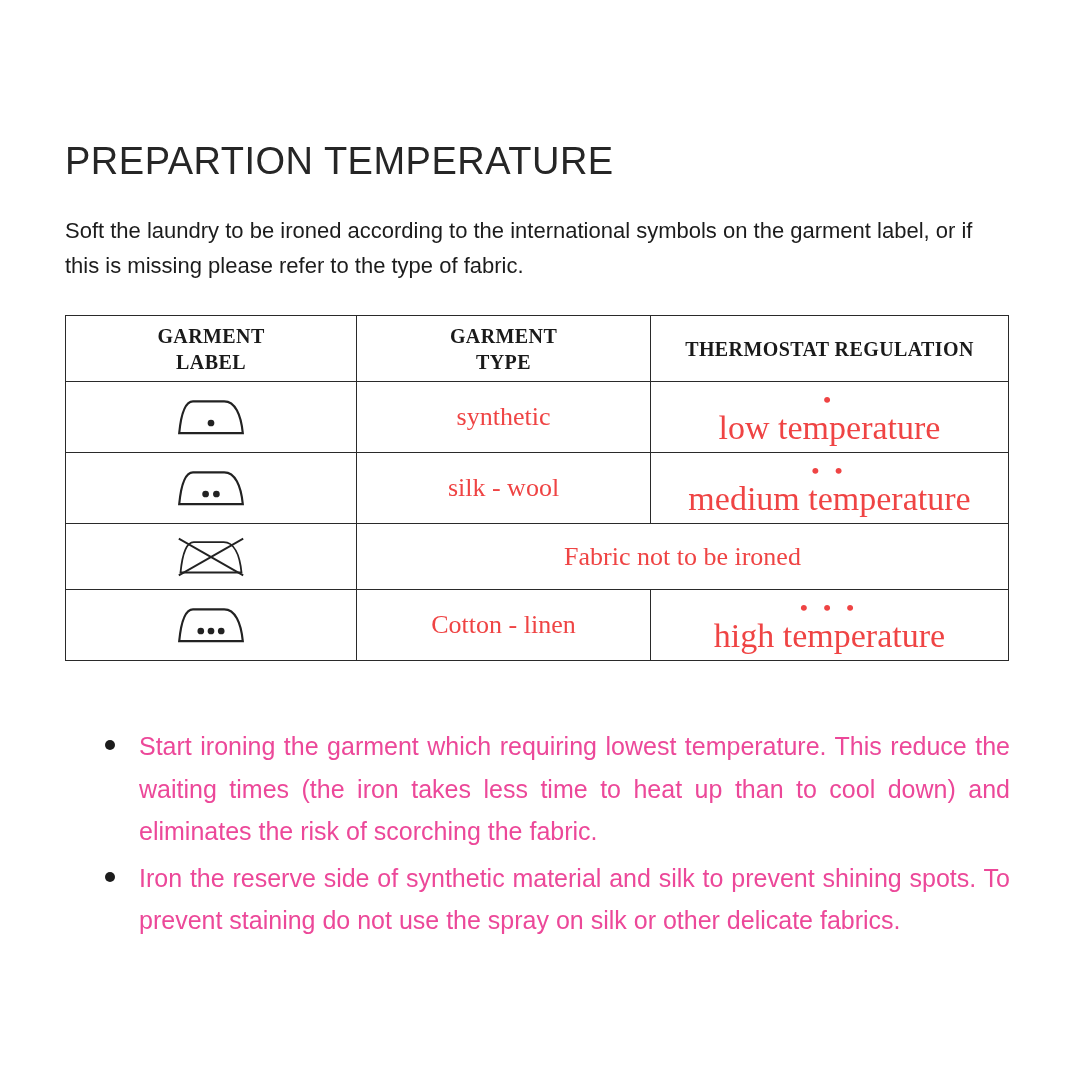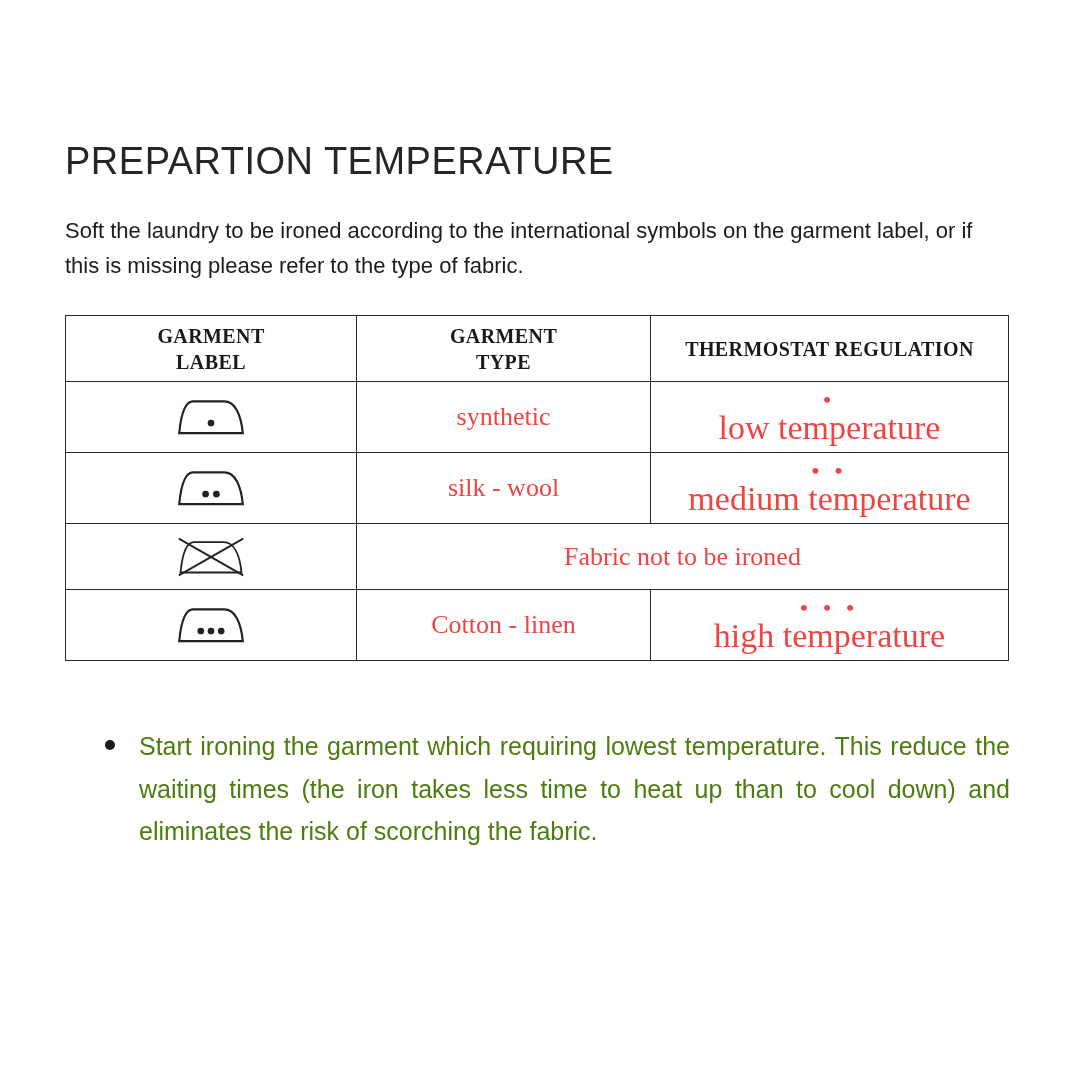--- a/index.html
+++ b/index.html
@@ -74,21 +74,21 @@
     padding: 0;
     list-style: none;
     max-width: 908px;
   }
   .note {
     display: flex;
     align-items: flex-start;
     font-size: 25px;
     line-height: 1.7;
     margin-bottom: 4px;
-    color: #4d7c0f;
+    color: #ec4899;
   }
   .note .bullet-marker {
     width: 34px;
     flex: none;
     padding-top: 15px;
   }
   .note .bullet-marker i {
     display: block;
     width: 10px;
     height: 10px;
@@ -189,15 +189,21 @@
     </tbody>
   </table>
 
   <ul class="notes">
     <li class="note">
       <span class="bullet-marker">
           <i></i>
         </span>
       <span class="note-text">Start ironing the garment which requiring lowest temperature. This reduce the waiting times (the iron takes less time to heat up than to cool down) and eliminates the risk of scorching the fabric.</span>
     </li>
+    <li class="note">
+      <span class="bullet-marker">
+          <i></i>
+        </span>
+      <span class="note-text">Iron the reserve side of synthetic material and silk to prevent shining spots. To prevent staining do not use the spray on silk or other delicate fabrics.</span>
+    </li>
   </ul>
 
 </div>
 
 </body></html>

